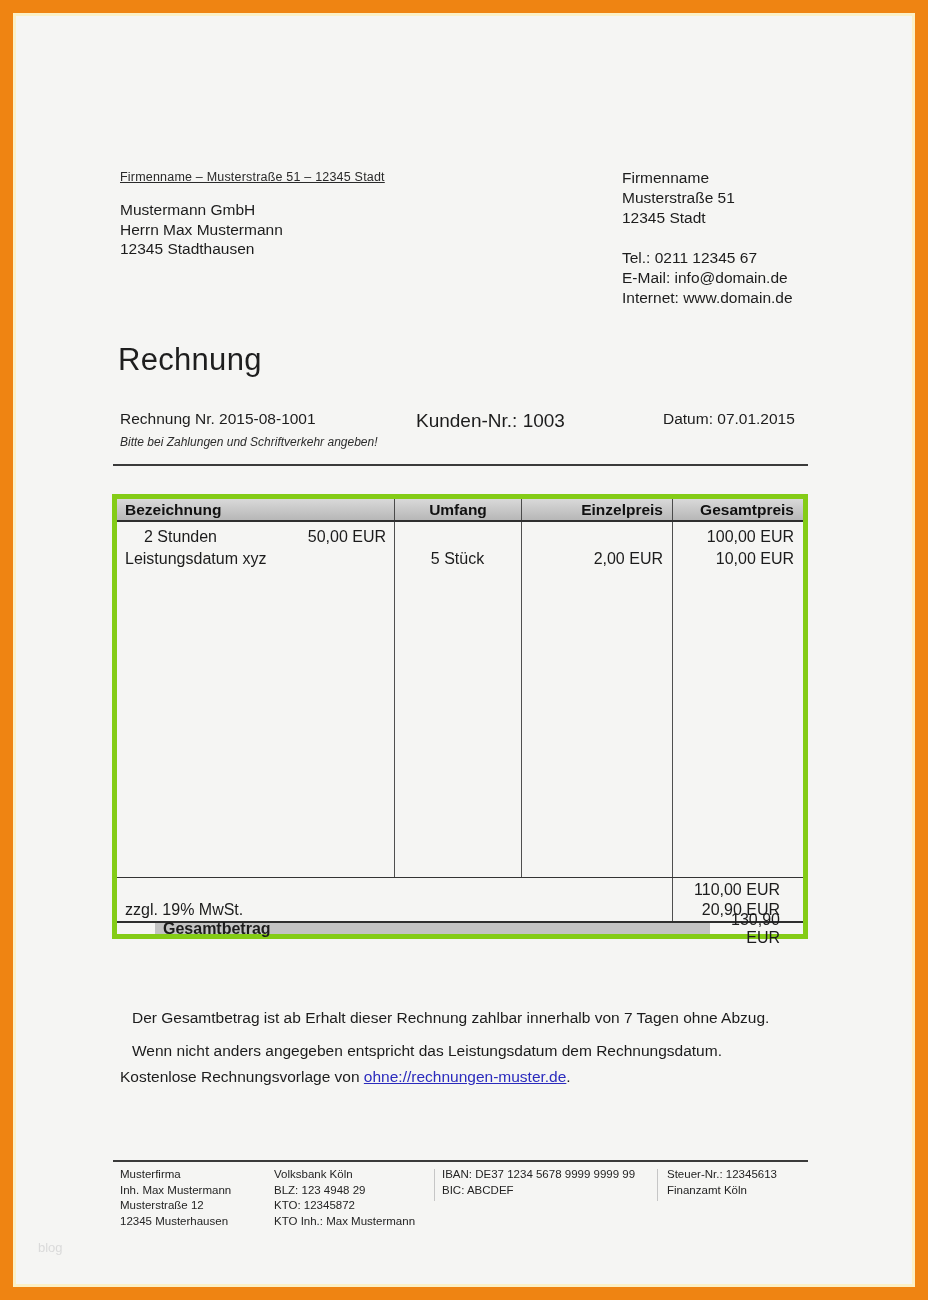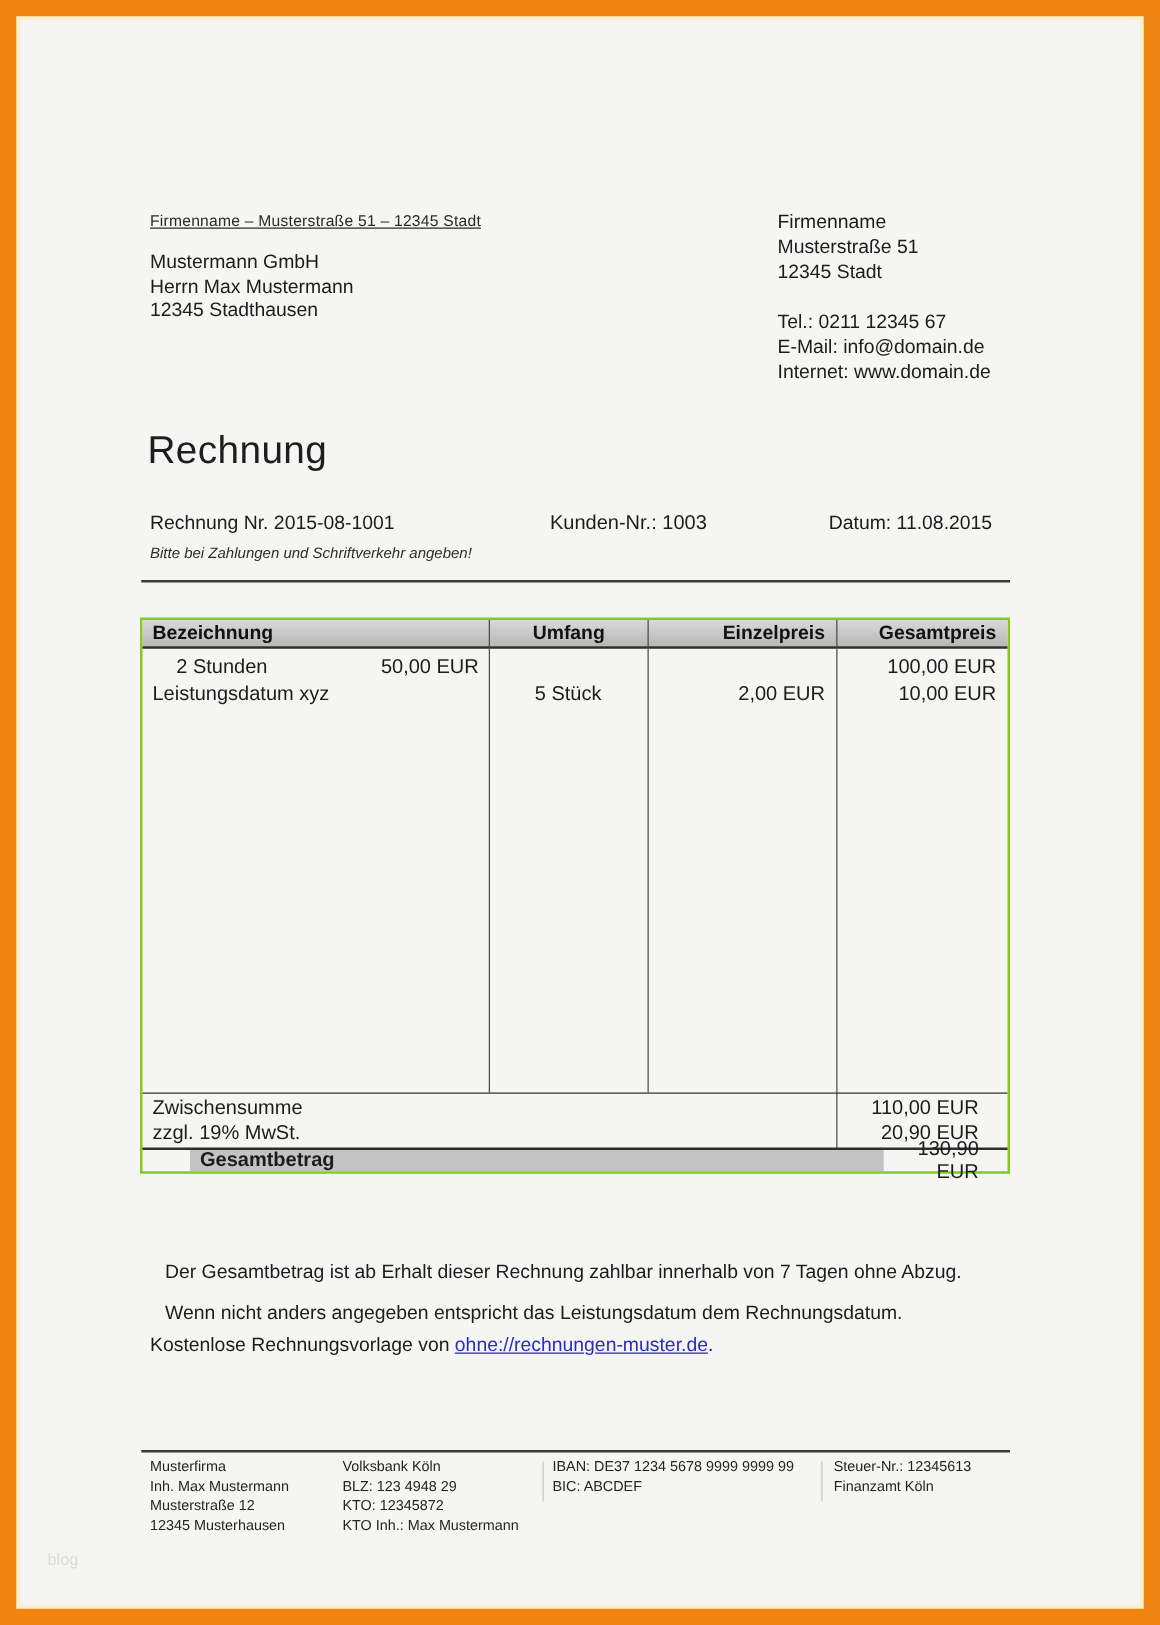--- a/index.html
+++ b/index.html
@@ -29,30 +29,30 @@
     text-decoration:underline;
     letter-spacing:.2px;
   }
   .recipient { left:120px; top:200px; font-size:15.5px; line-height:19.5px; }
   .company-address { left:622px; top:168px; font-size:15.5px; line-height:20px; }
   .company-contact { left:622px; top:248px; font-size:15.5px; line-height:20px; }
 
   .page-title { left:118px; top:342px; font-size:31px; font-weight:400; color:#1e1e1e; letter-spacing:.3px; }
 
   .meta-invoice-no { left:120px; top:410px; font-size:15.5px; }
-  .meta-customer-no { left:440px; top:410px; font-size:16px; }
+  .meta-customer-no { left:416px; top:410px; font-size:19px; }
   .meta-date { left:663px; top:410px; font-size:15.5px; }
   .meta-note { left:120px; top:435px; font-size:12px; font-style:italic; color:#2d2d2d; }
 
   .rule-top { left:113px; top:464px; width:695px; height:2px; background:#3a3a3a; }
 
   
   .invoice-table {
     left:112px; top:494px; width:696px; height:445px;
-    border:2px solid #84cc16;
+    border:5px solid #84cc16;
   }
   .thead {
     position:absolute; left:0; right:0; top:0; height:23px;
     background:linear-gradient(#d9d9d9,#b7b7b7);
     border-bottom:2px solid #2e2e2e;
     display:flex; align-items:center;
     font-size:15.5px; font-weight:700; color:#111;
   }
   .col-1 { width:277px; padding-left:8px; }
   .col-2 { width:127px; text-align:center; }
@@ -120,21 +120,21 @@
 <div class="abs company-contact">
   <div>Tel.: 0211 12345 67</div>
   <div>E-Mail: info@domain.de</div>
   <div>Internet: www.domain.de</div>
 </div>
 
 <div class="abs page-title">Rechnung</div>
 
 <div class="abs meta-invoice-no">Rechnung Nr. 2015-08-1001</div>
 <div class="abs meta-customer-no">Kunden-Nr.: 1003</div>
-<div class="abs meta-date">Datum: 11.08.2015</div>
+<div class="abs meta-date">Datum: 07.01.2015</div>
 <div class="abs meta-note">Bitte bei Zahlungen und Schriftverkehr angeben!</div>
 
 <div class="abs rule-top"></div>
 
 <div class="abs invoice-table">
   <div class="thead">
     <div class="col-1">Bezeichnung</div>
     <div class="col-2">Umfang</div>
     <div class="col-3">Einzelpreis</div>
     <div class="col-4">Gesamtpreis</div>
@@ -152,21 +152,20 @@
   <div class="item-row item-row-1">
     <div class="col-1">Leistungsdatum xyz</div>
     <div class="col-2">5 Stück</div>
     <div class="col-3">2,00 EUR</div>
     <div class="col-4">10,00 EUR</div>
   </div>
 
   <div class="hline-body-bottom"></div>
 
   <div class="total-row total-row-0">
-    <div class="total-label">Zwischensumme</div>
     <div class="total-value">110,00 EUR</div>
   </div>
   <div class="total-row total-row-1">
     <div class="total-label">zzgl. 19% MwSt.</div>
     <div class="total-value">20,90 EUR</div>
   </div>
 
   <div class="hline-gesamt-top"></div>
 
   <div class="total-row total-row-2">

